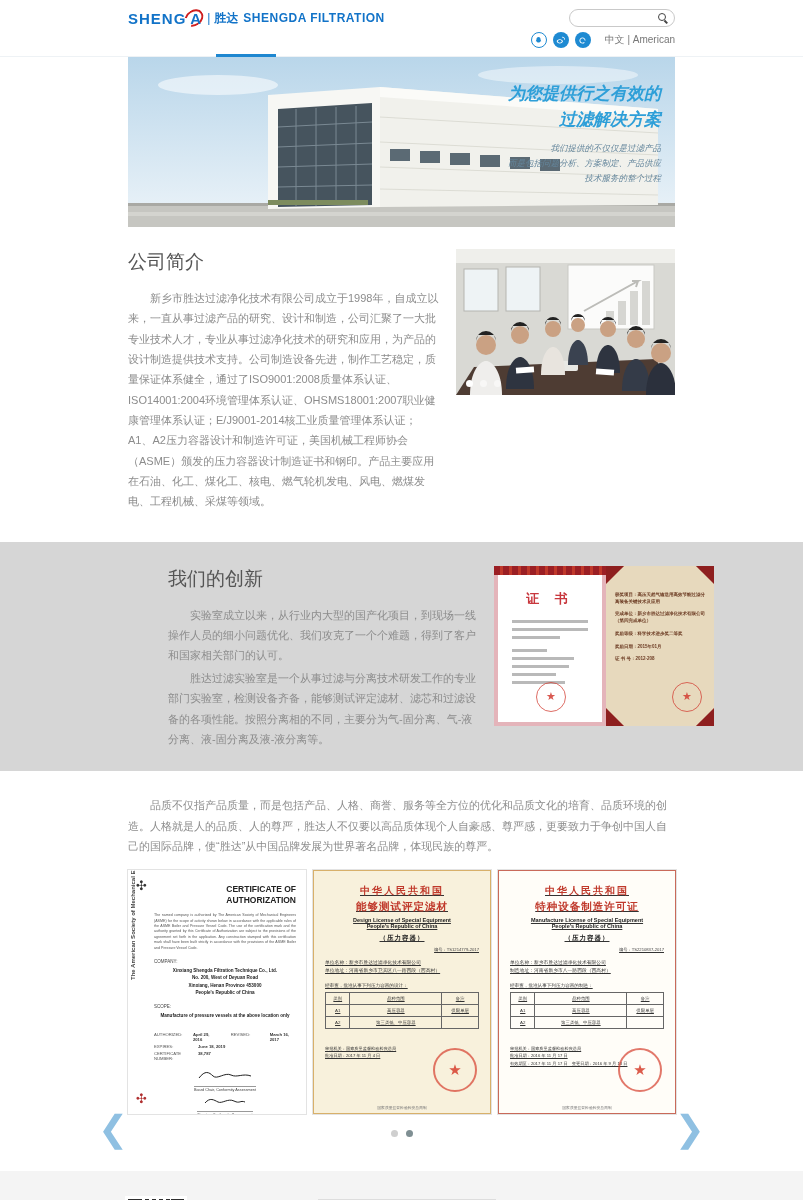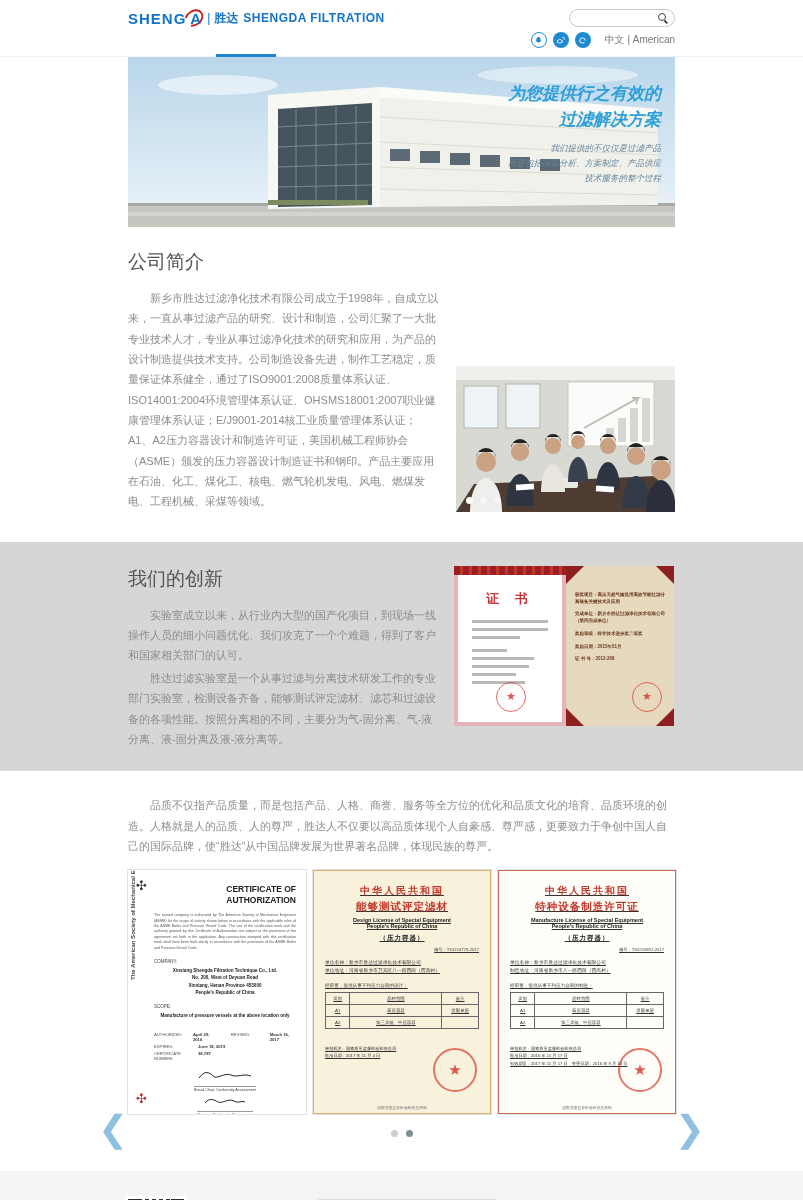--- a/index.html
+++ b/index.html
@@ -42,30 +42,30 @@
   .hero-text { position:absolute; right:14px; top:24px; text-align:right;font-style:italic; }
   .hero-title { color:#2e9fd8; font-size:17px; font-weight:bold; line-height:1.55; }
   .hero-sub { color:#64869c; font-size:8.5px; line-height:1.8; margin-top:7px; }
 
   
   h2.sec-title { font-size:19px; color:#555; font-weight:500; margin:0 0 13px; }
   .body-text { font-size:11px; color:#8c8c8c; line-height:1.85; }
   .indent { text-indent:2em; }
 
   .about { padding:22px 0 18px; }
-  .about-flex { display:flex; gap:16px; align-items:flex-end; }
+  .about-flex { display:flex; gap:16px; align-items:flex-start; }
   .about-left { width:312px; flex:none; }
   .about-img { width:219px; height:146px; position:relative; flex:none; background:#ddd; }
   .dots { position:absolute; left:10px; bottom:8px; display:flex; gap:7px; }
   .dot { width:7px; height:7px; border-radius:50%; background:#fff; opacity:.55; border:0; padding:0; cursor:pointer; }
   .dot.on { opacity:1; }
 
   .innovation { background:#d6d6d6; padding:24px 0 22px; margin-top:12px; }
   .innov-flex { display:flex; gap:14px; align-items:flex-start; }
-  .innov-left { width:312px; flex:none; }
+  .innov-left { width:312px; flex:none;margin-left:40px; }
   .innov-left .body-text p + p { margin-top:2px; }
   .innov-certs { display:flex; flex:none; }
 
   .icert1 { width:112px; height:160px; background:#fff; border:4px solid #e4b4ba; position:relative; padding:14px 8px 0; }
   .icert1 .band { position:absolute; left:-4px; right:-4px; top:-4px; height:9px;
     background:repeating-linear-gradient(90deg,#9b1f24 0 6px,#c0392b 6px 9px); }
   .icert1 .ztitle { color:#c8373d; font-size:13px; font-weight:bold; text-align:center; letter-spacing:6px; margin-top:6px; }
   .tline { height:3px; background:#b9b9b9; margin:5px 6px 0; }
   .tline.short { width:55%; }
   .iseal { position:absolute; width:30px; height:30px; border:1.5px solid rgba(210,60,50,.75); border-radius:50%;

